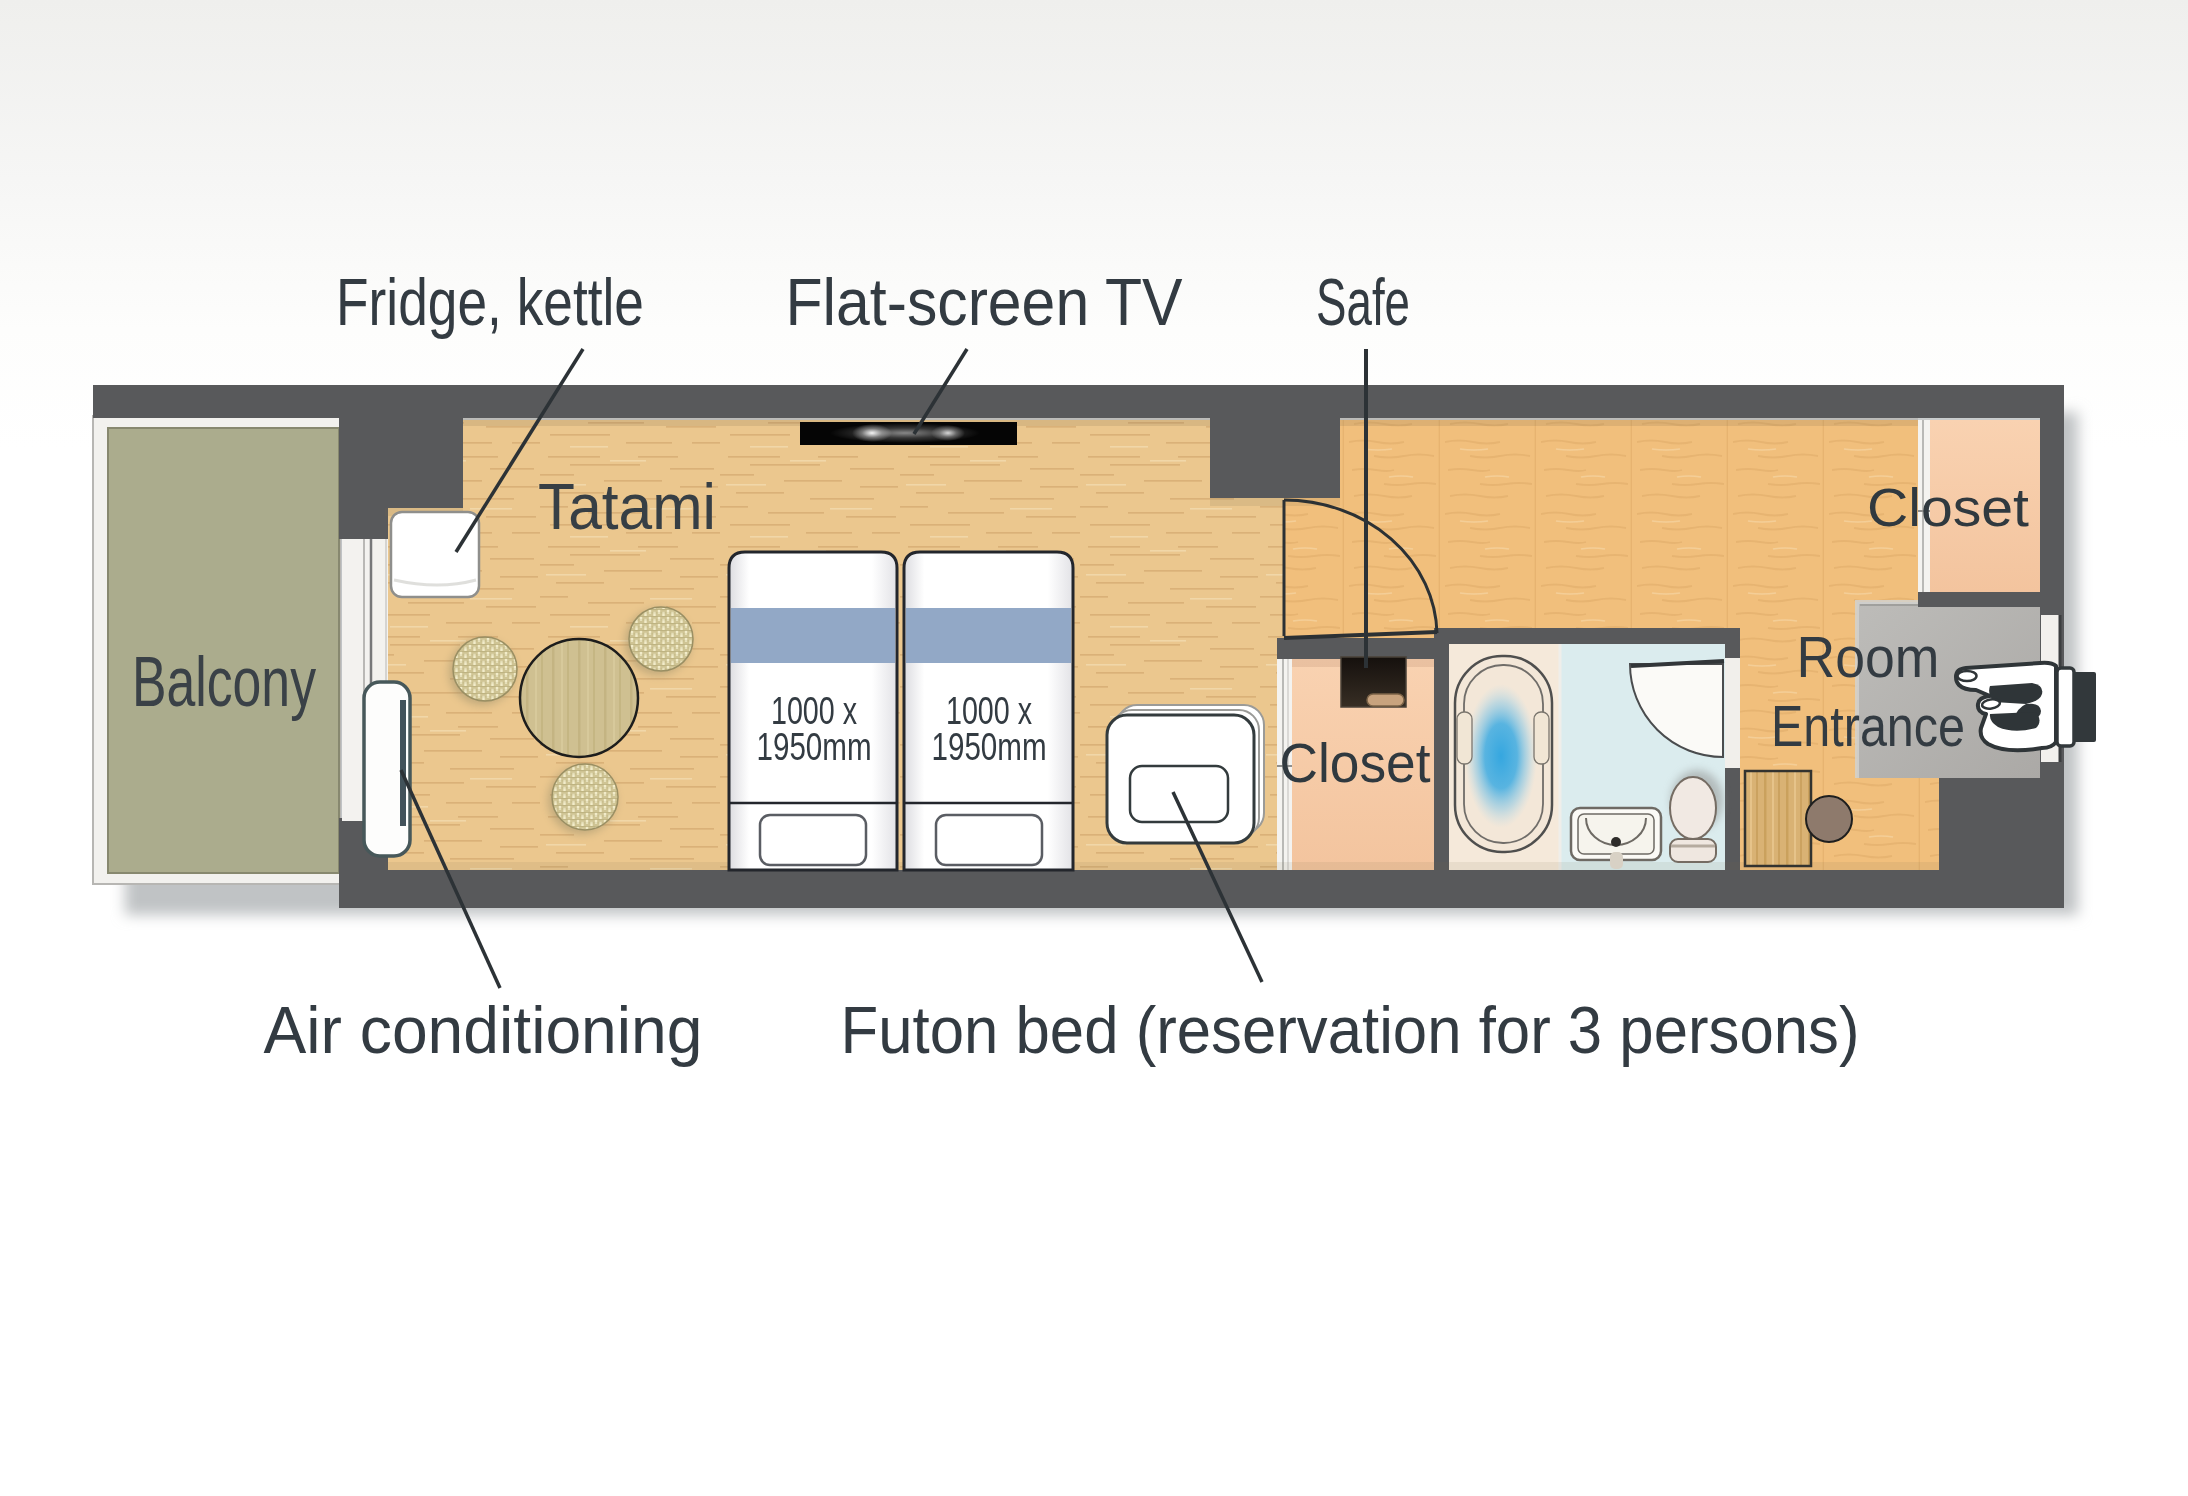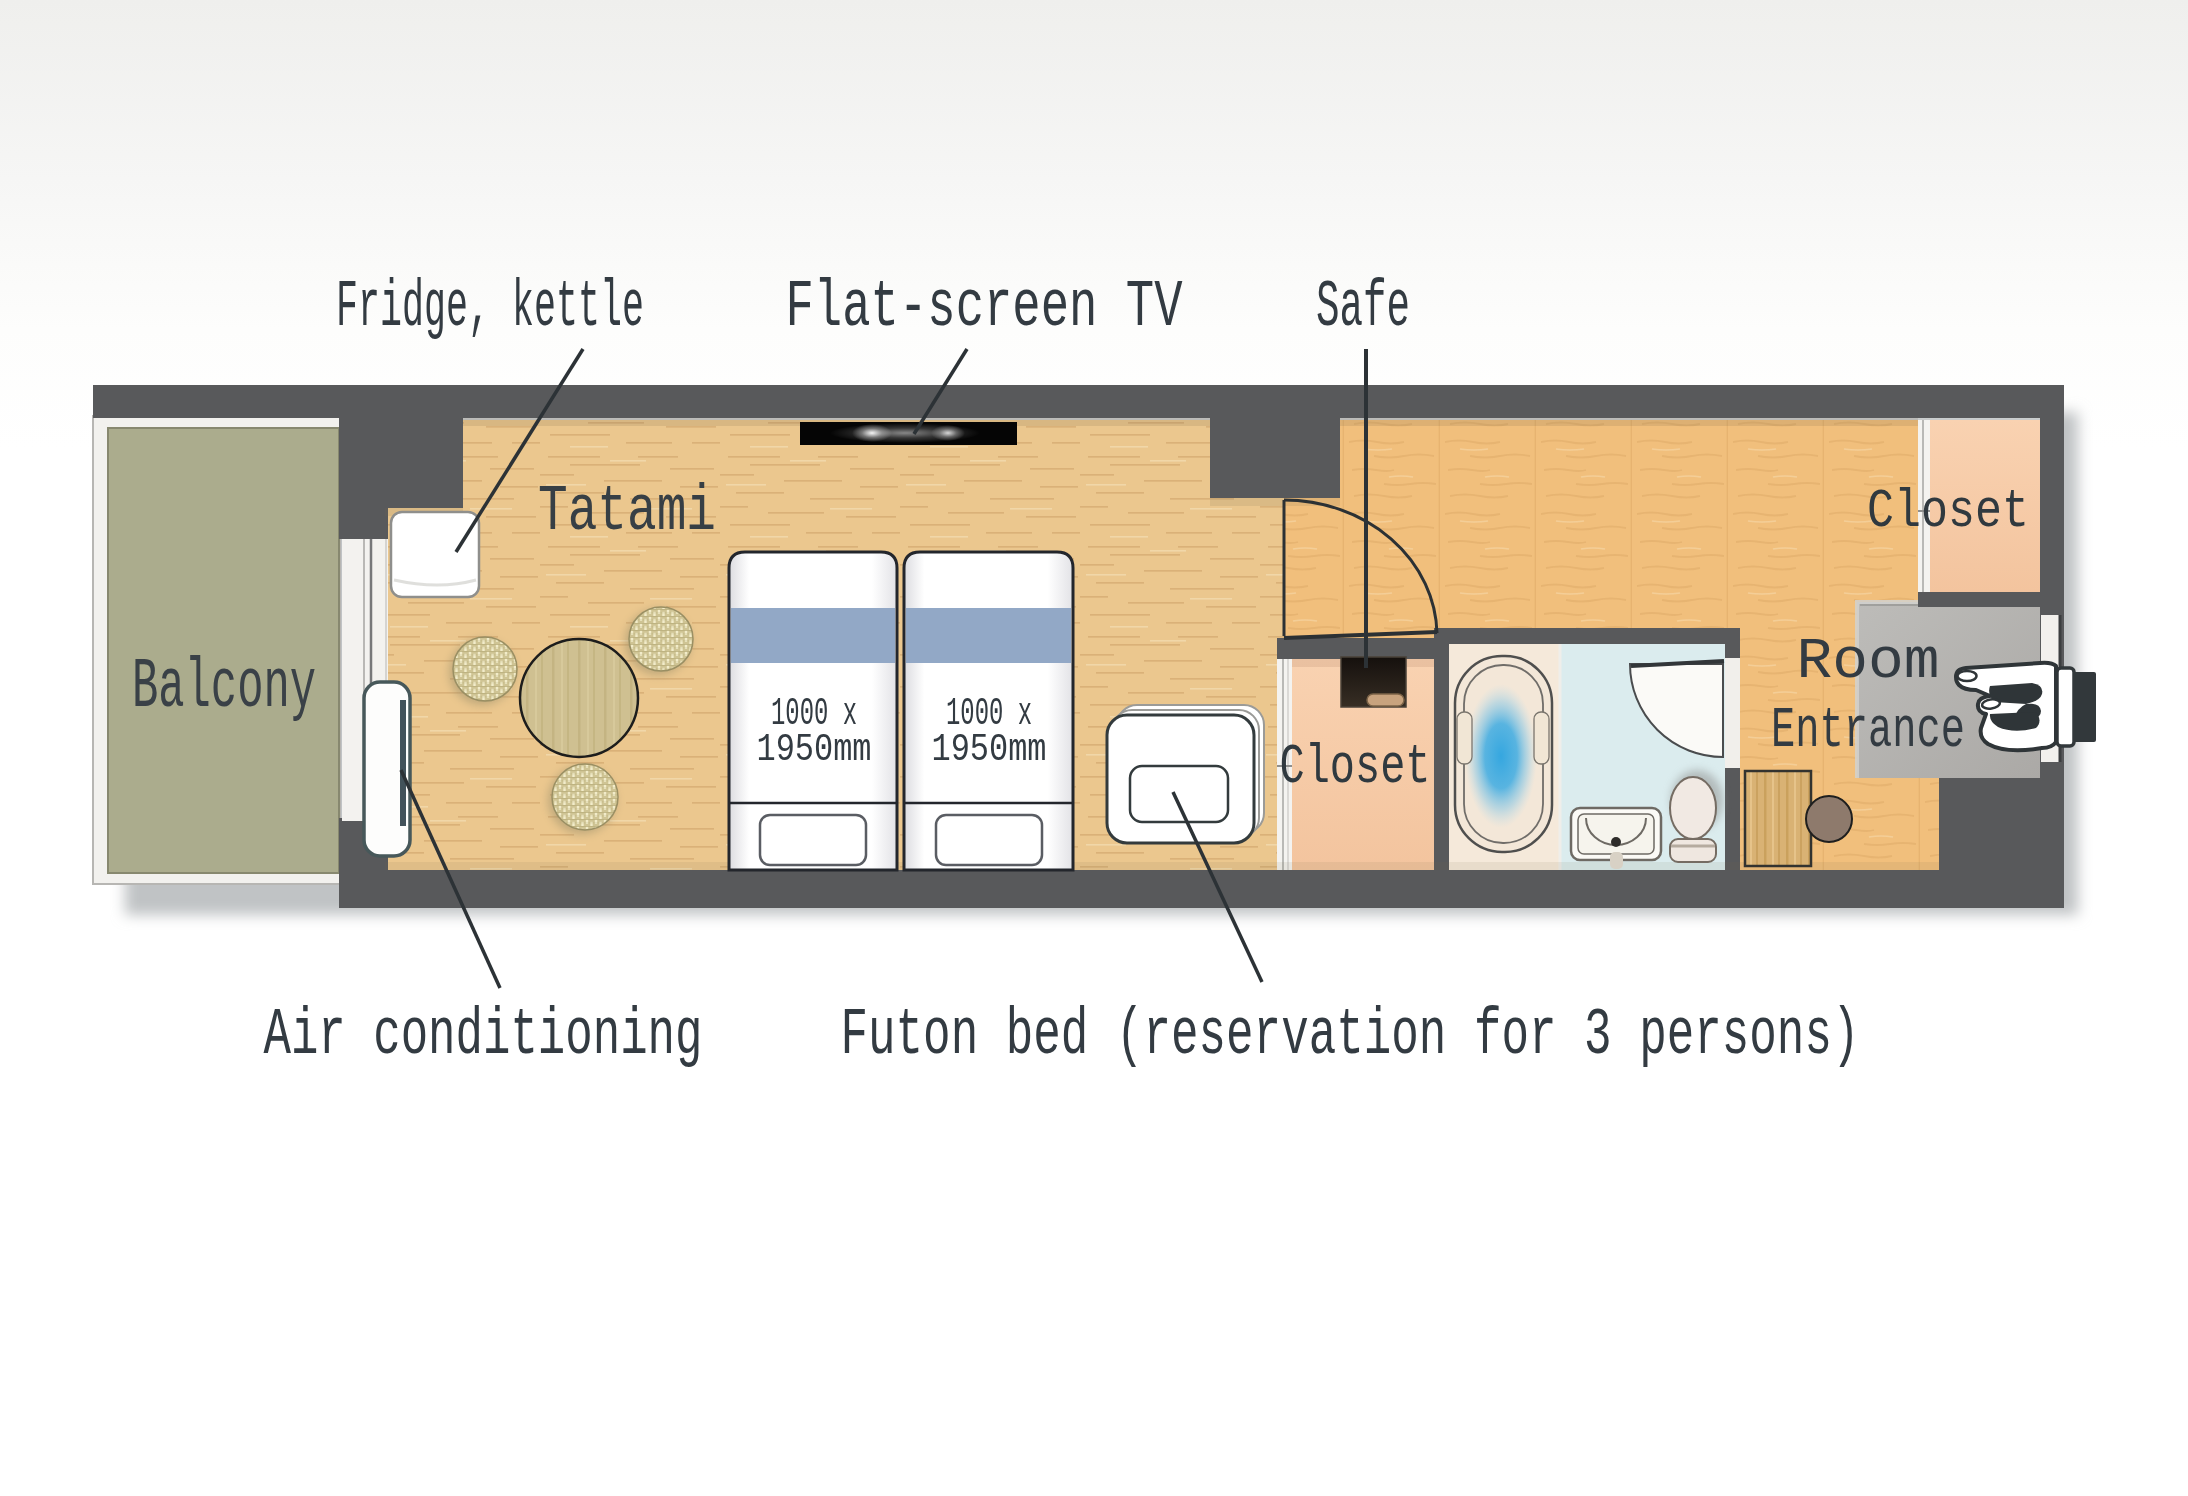--- a/index.html
+++ b/index.html
@@ -1,17 +1,17 @@
 <!DOCTYPE html>
 <html><head>
 <meta charset="utf-8">
 <style>
   html,body{margin:0;padding:0;background:#fff;}
   #page{position:relative;width:2188px;height:1496px;overflow:hidden;
-        font-family:Liberation Mono, monospace;}
+        font-family:Liberation Sans, sans-serif;}
   svg{display:block;}
 </style>
 </head>
 <body>
 <div id="page">
 <svg width="2188" height="1496" viewBox="0 0 2188 1496">
 <defs>
   <linearGradient id="bg" x1="0" y1="0" x2="0" y2="1">
     <stop offset="0" stop-color="#efefed"></stop>
     <stop offset="0.12" stop-color="#f6f6f5"></stop>

